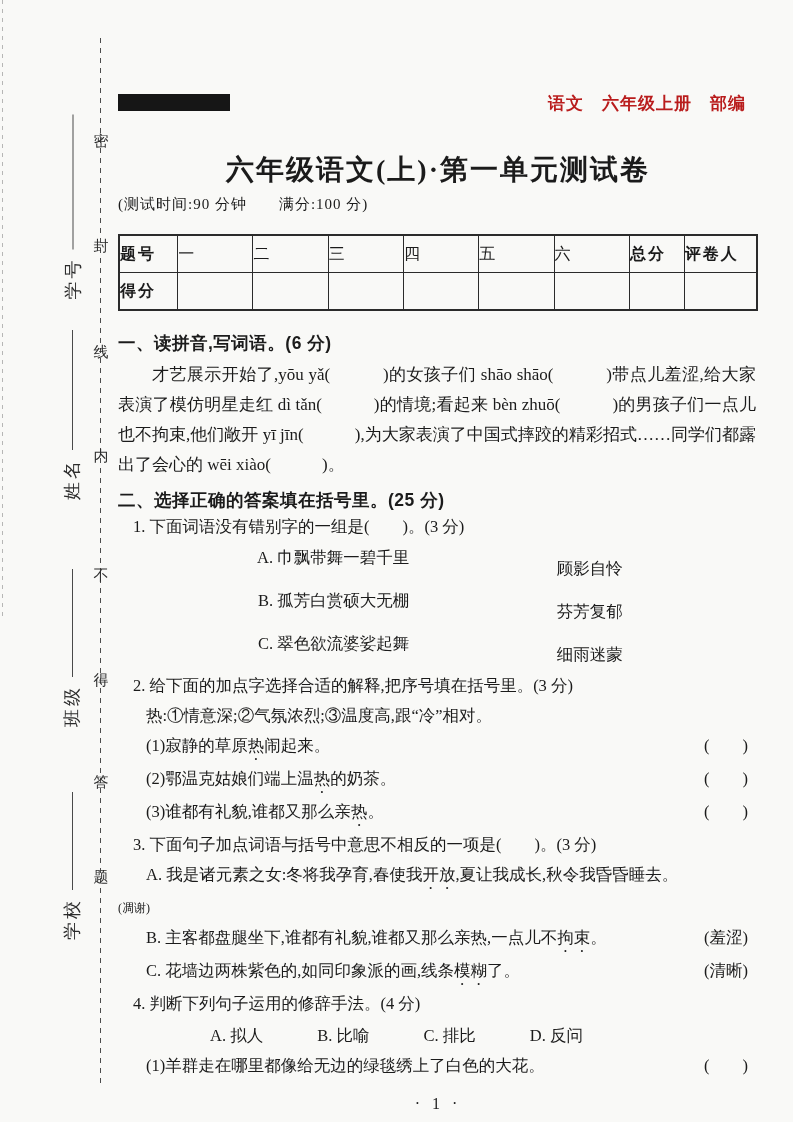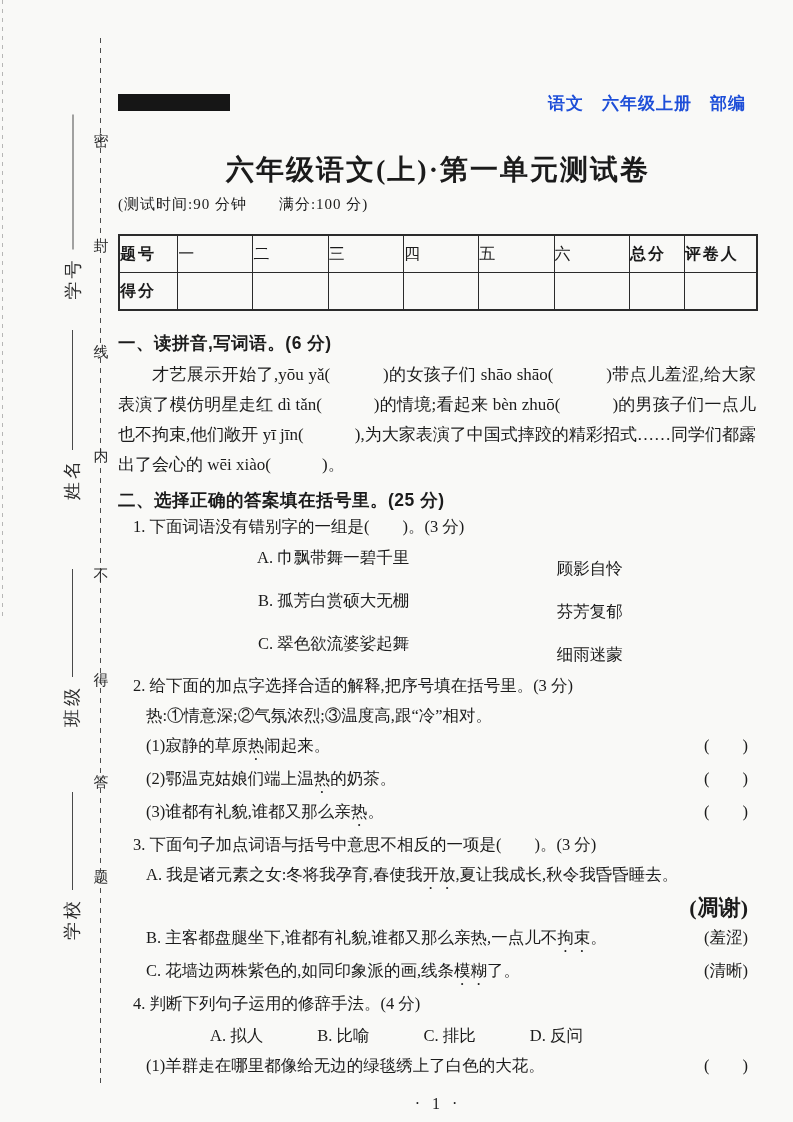--- a/index.html
+++ b/index.html
@@ -18,21 +18,21 @@
   .seal-label{position:absolute;display:flex;align-items:center;gap:8px;
     transform:rotate(-90deg);}
   .seal-label .seal-text{font-family:"Liberation Sans","DejaVu Sans",sans-serif;
     font-size:18px;letter-spacing:3px;color:#2c2c2c;white-space:nowrap;}
   .seal-label .seal-rule{flex:1;height:1px;background:#4a4a4a;}
   
   .main{position:absolute;left:118px;top:0;width:640px;}
   .redaction{position:absolute;left:0;top:94px;width:112px;height:17px;background:#161616;}
   .edition{padding-top:92px;text-align:right;padding-right:12px;
     font-family:"Liberation Sans","DejaVu Sans",sans-serif;font-size:17px;
-    font-weight:600;letter-spacing:1px;color:#1d4ed8;}
+    font-weight:600;letter-spacing:1px;color:#b91c1c;}
   .title{margin-top:36px;text-align:center;font-size:28px;font-weight:900;
     letter-spacing:2px;line-height:38px;}
   .subtitle{margin-top:6px;font-size:15px;letter-spacing:1px;}
   
   table.score{margin-top:20px;width:100%;border-collapse:collapse;table-layout:fixed;
     border:2px solid #2b2b2b;}
   table.score td{border:1px solid #2b2b2b;height:36px;
     font-size:16px;padding:0;}
   table.score td.th{font-family:"Liberation Sans","DejaVu Sans",sans-serif;
     font-weight:700;font-size:16px;letter-spacing:2px;}
@@ -42,21 +42,21 @@
   .passage{margin-top:5px;font-size:17px;line-height:30px;text-indent:2em;
     text-align:justify;padding-right:2px;}
   .stem{padding-left:15px;font-size:16.5px;line-height:30px;}
   .row3{display:flex;padding-left:30px;line-height:32px;font-size:16.5px;}
   .row3 .c1{width:32%;text-align:right;}
   .row3 .c2{width:35%;}
   .row3 .c3{flex:1;margin-top:11px;}
   .qline{display:flex;padding-left:28px;padding-right:10px;line-height:30px;font-size:16.5px;}
   .qline .txt{flex:1;padding-right:8px;}
   .qline .ans{white-space:nowrap;}
-  .ans-line{text-align:right;padding-right:10px;line-height:30px;font-size:22px;font-weight:bold;}
+  .ans-line{padding-right:10px;line-height:30px;font-size:12px;}
   .choices{display:flex;justify-content:space-between;padding:0 175px 0 92px;
     line-height:30px;font-size:16.5px;margin-top:2px;}
   .dotted{-webkit-text-emphasis:filled dot;-webkit-text-emphasis-position:under;
     text-emphasis:filled dot;text-emphasis-position:under right;}
   .pagenum{margin-top:14px;text-align:center;font-size:16px;letter-spacing:4px;color:#222;}
 </style>
 </head>
 <body>
 
 <div class="edge-dash"></div>

